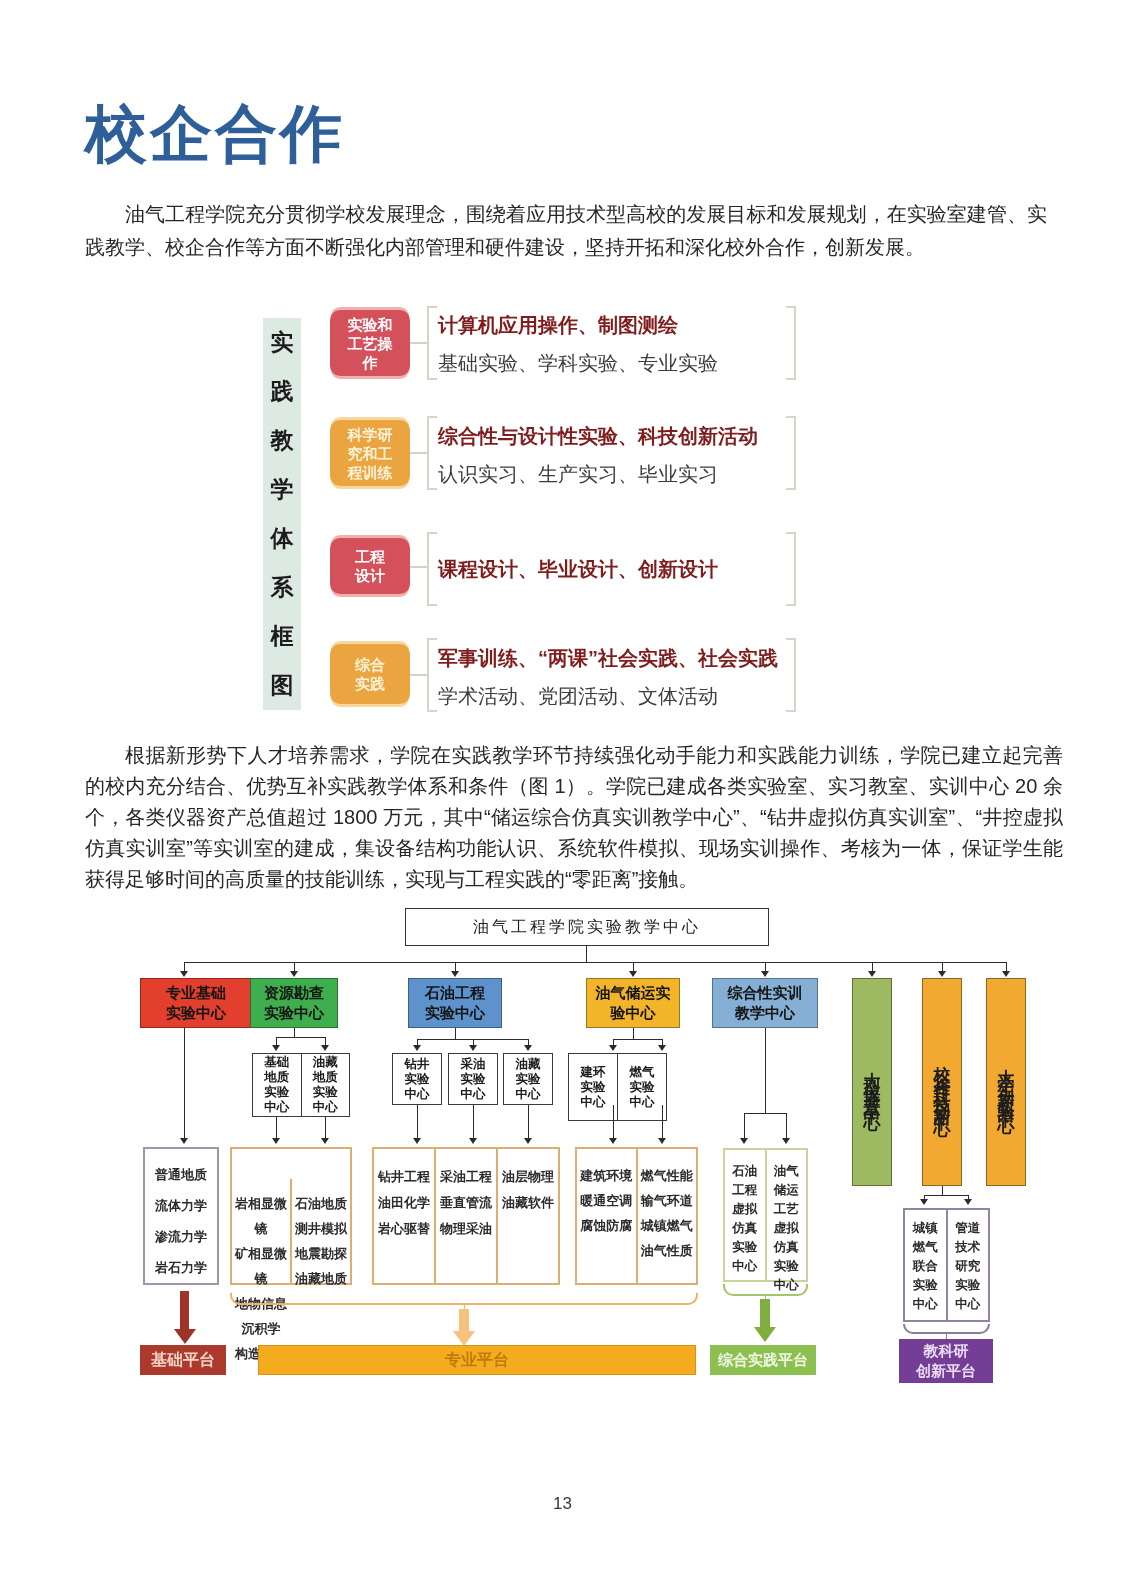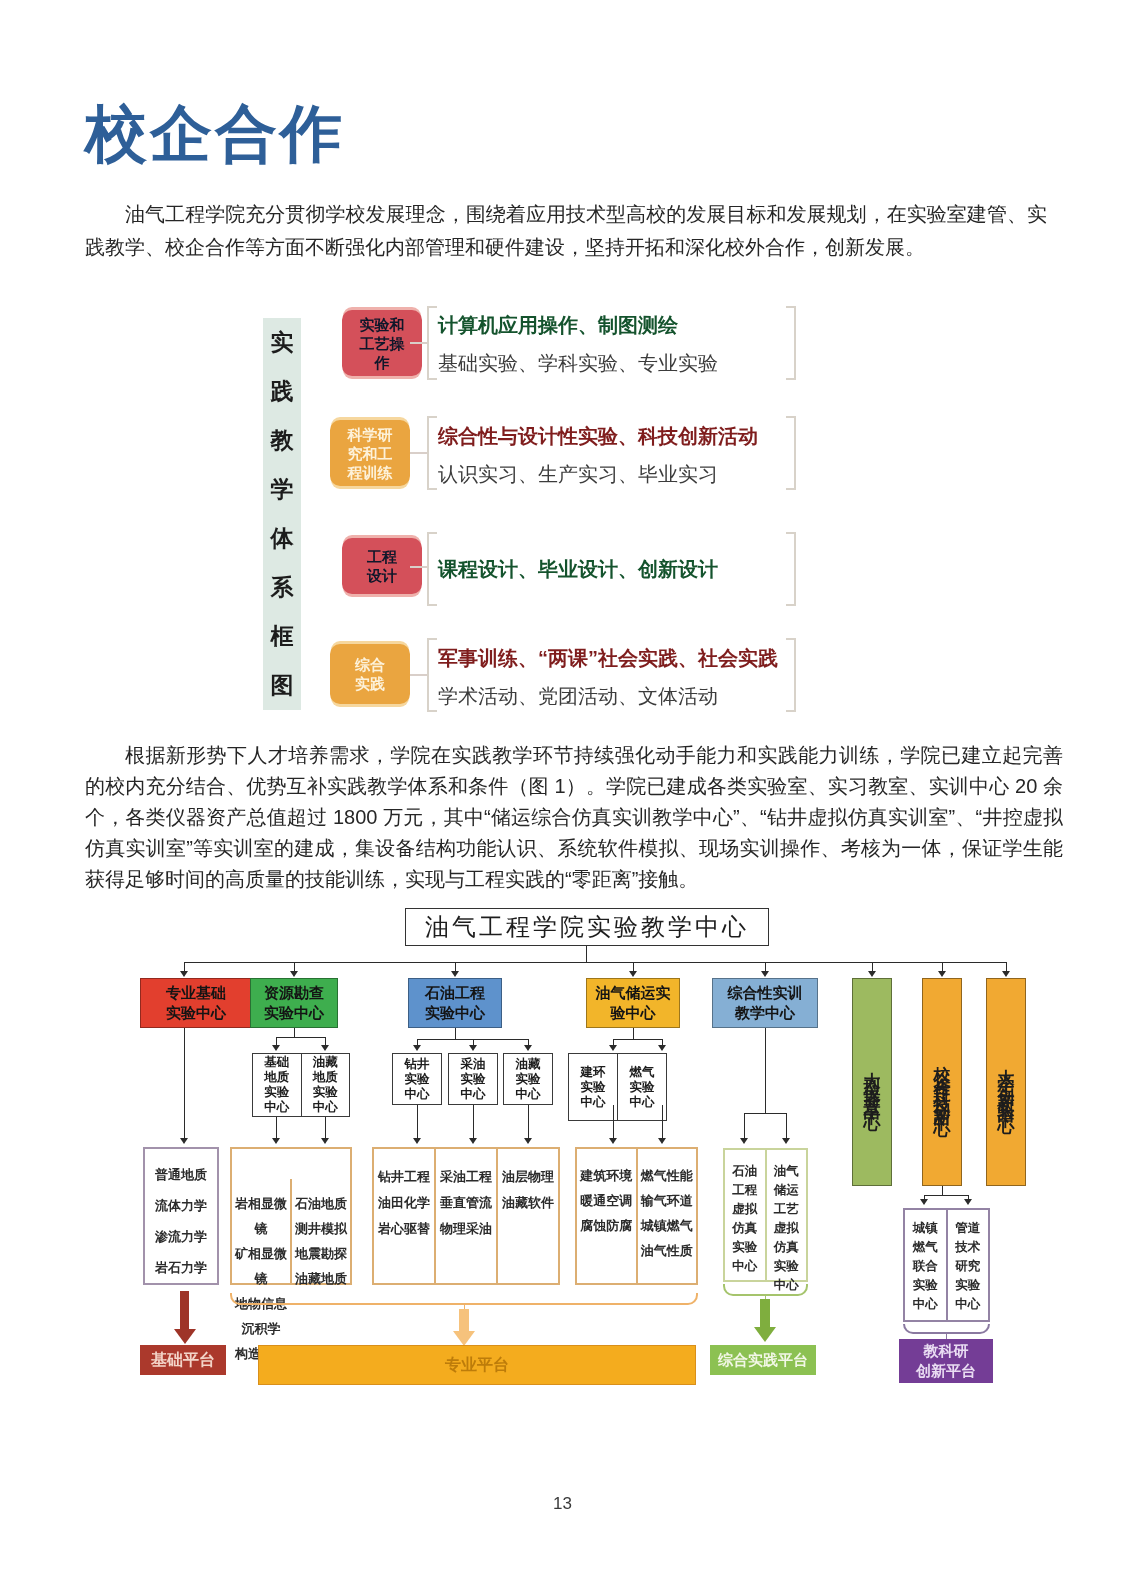--- a/index.html
+++ b/index.html
@@ -17,37 +17,37 @@
             font-size:17px; color:#3a3a3a; }
 
   
   .f1-side { position:absolute; left:263px; top:318px; width:38px; height:392px;
              background:#dde9e3; color:#1c1c1c; font-family:"Liberation Serif", serif;
              font-weight:bold; font-size:23px; line-height:49px; text-align:center;
              white-space:pre-line; }
   .f1-box { position:absolute; width:80px; border-radius:10px; display:flex;
             align-items:center; justify-content:center; text-align:center;
             white-space:pre-line; font-weight:bold; font-size:15px; line-height:19px; }
-  .f1-red { background:#d4505a; color:#0f172a; box-shadow:0 -4px 0 -1px #efb1ac, 0 4px 0 -1px #efb1ac;margin-left:12px; }
+  .f1-red { background:#d4505a; color:#ffffff; box-shadow:0 -4px 0 -1px #efb1ac, 0 4px 0 -1px #efb1ac; }
   .f1-orange { background:#eaa540; color:#fdf2da; box-shadow:0 -4px 0 -1px #f6d79e, 0 4px 0 -1px #f6d79e; }
   .f1-t { position:absolute; font-size:20px; white-space:nowrap; }
-  .t-red { color:#14532d; font-weight:bold;text-align:right; }
+  .t-red { color:#7f1d1d; font-weight:bold;text-align:right; }
   .t-orange { color:#7f1d1d; font-weight:bold; }
   .t-dark { color:#3c3c3c; }
   .stub { position:absolute; width:17px; border-top:2px solid #d9cfc9; }
   .lbr,.rbr { position:absolute; width:10px; height:74px; border-top:2px solid #d8d2c9;
               border-bottom:2px solid #d8d2c9; }
   .lbr { border-left:2px solid #d8d2c9; }
   .rbr { border-right:2px solid #d8d2c9; }
 
   
   .org { position:absolute; left:0; top:905px; width:1125px; height:520px; }
   .rootbox { position:absolute; left:405px; top:3px; width:364px; height:38px;
              border:1.5px solid #333; background:#fff; display:flex; align-items:center;
-             justify-content:center; font-size:24px; color:#1d1d1d; letter-spacing:3px; }
+             justify-content:center; font-size:16px; color:#1d1d1d; letter-spacing:3px; }
   .vl { position:absolute; width:0; border-left:1.5px solid #2b2b2b; }
   .hl { position:absolute; height:0; border-top:1.5px solid #2b2b2b; }
   .ah { position:absolute; width:0; height:0; border:4.5px solid transparent;
         border-top:6.5px solid #2b2b2b; border-bottom:none; }
   .cbox { position:absolute; height:50px; top:73px; display:flex; align-items:center;
           justify-content:center; text-align:center; white-space:pre-line; font-weight:bold;
           font-size:15px; line-height:20px; color:#141414; border:1px solid rgba(0,0,0,.35); }
   .vbox { position:absolute; top:73px; width:40px; height:208px; display:flex;
           align-items:center; justify-content:center; writing-mode:vertical-rl;
           text-orientation:upright; font-weight:bold; font-size:17px; letter-spacing:6px;
@@ -329,20 +329,20 @@
 
     <div class="brc" style="left:723px;top:379px;width:85px;height:12px;border-color:#a5c46c"></div>
     <div class="vl" style="left:765px;top:391px;height:3px;border-left-color:#a5c46c"></div>
     <div class="tbody" style="left:760px;top:394px;width:10px;height:28px;background:#7fae3e"></div>
     <div class="thead" style="left:754px;top:422px;border-top:15px solid #7fae3e"></div>
 
     <div class="brc" style="left:903px;top:419px;width:87px;height:10px;border-color:#8a79a0"></div>
     <div class="vl" style="left:946px;top:429px;height:5px;border-left-color:#8a79a0"></div>
 
     <div class="plat" style="left:140px;top:440px;width:86px;height:30px;background:#ab392c;color:#f3d4c8">基础平台</div>
-    <div class="plat" style="left:258px;top:440px;width:438px;height:40px;background:#f4ac1e;color:#bd7c0a;border:1px solid #d98f1a">专业平台</div>
+    <div class="plat" style="left:258px;top:440px;width:438px;height:30px;background:#f4ac1e;color:#bd7c0a;border:1px solid #d98f1a">专业平台</div>
     <div class="plat" style="left:710px;top:440px;width:106px;height:30px;background:#8cc152;color:#f2f7e6;font-size:15px">综合实践平台</div>
     <div class="plat" style="left:899px;top:434px;width:94px;height:44px;background:#743d96;color:#e9dcf2;font-size:15px;line-height:20px">教科研
 创新平台</div>
   </div>
 
   <div class="pageno">13</div>
 </div>
 
 </body></html>

